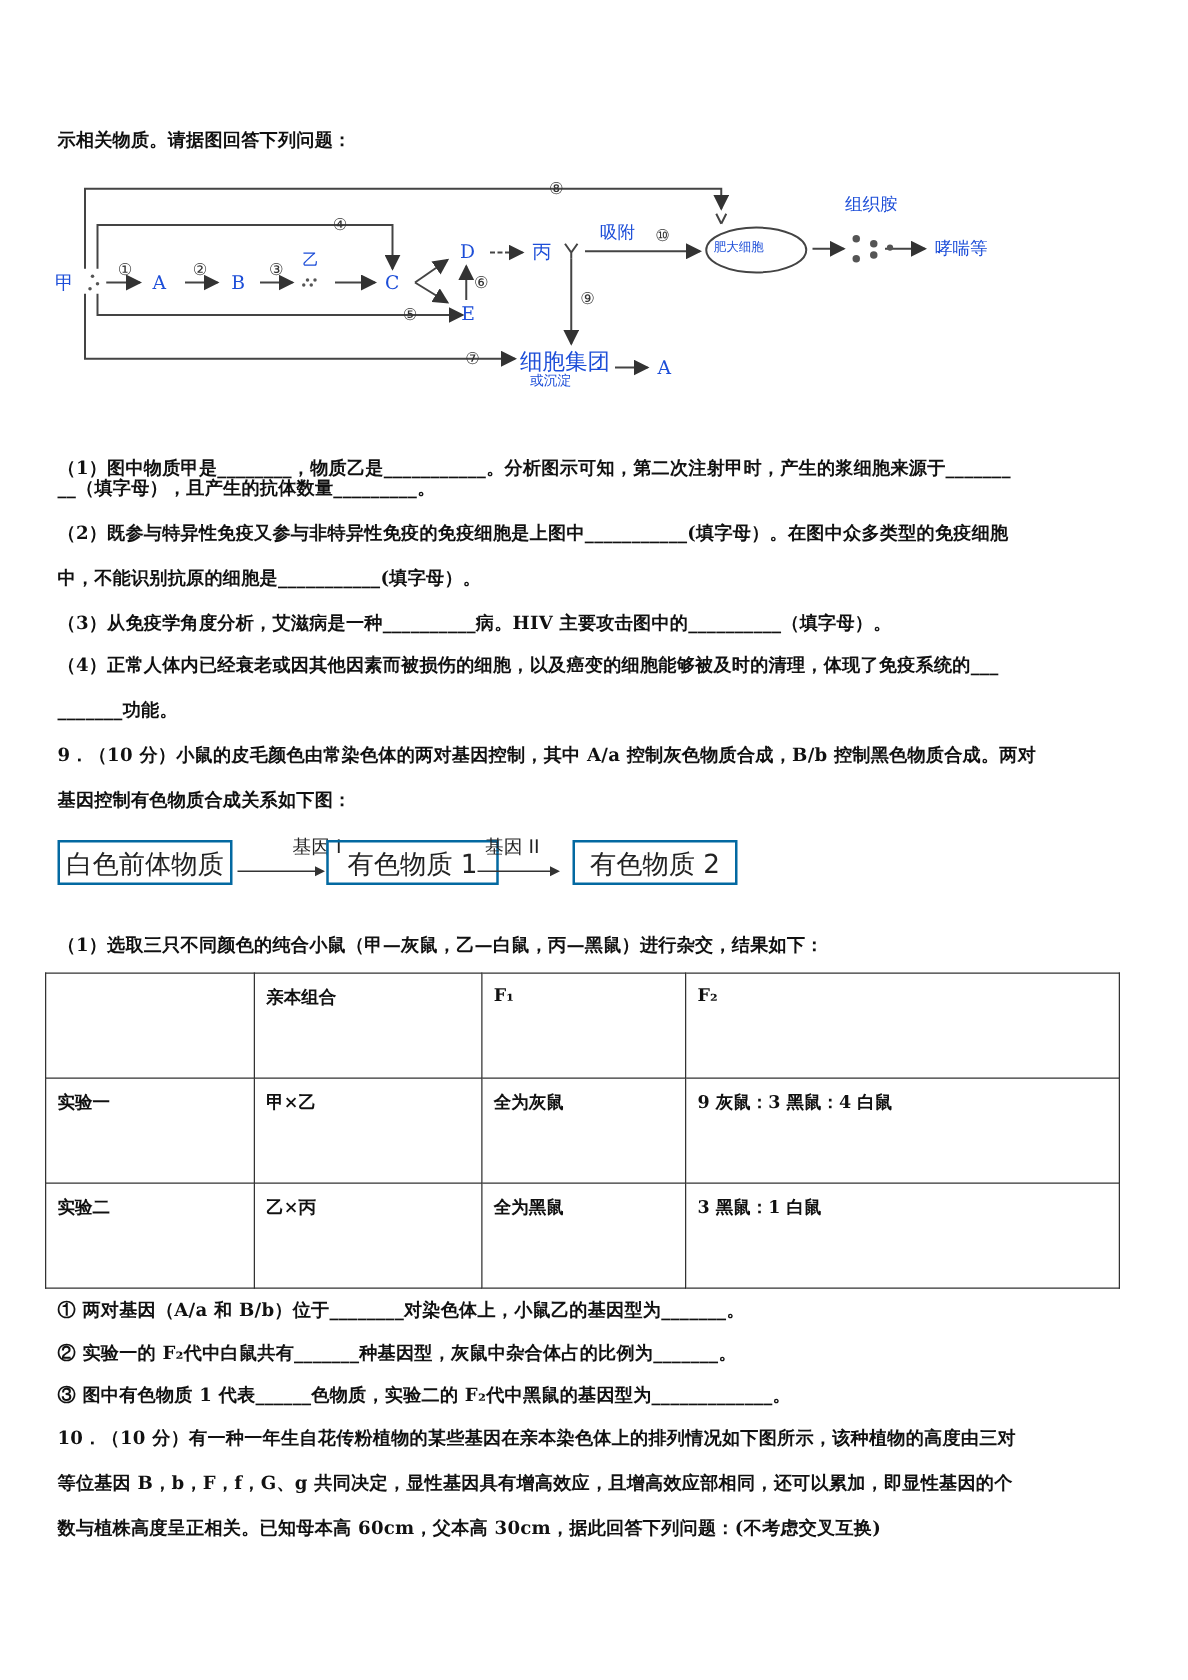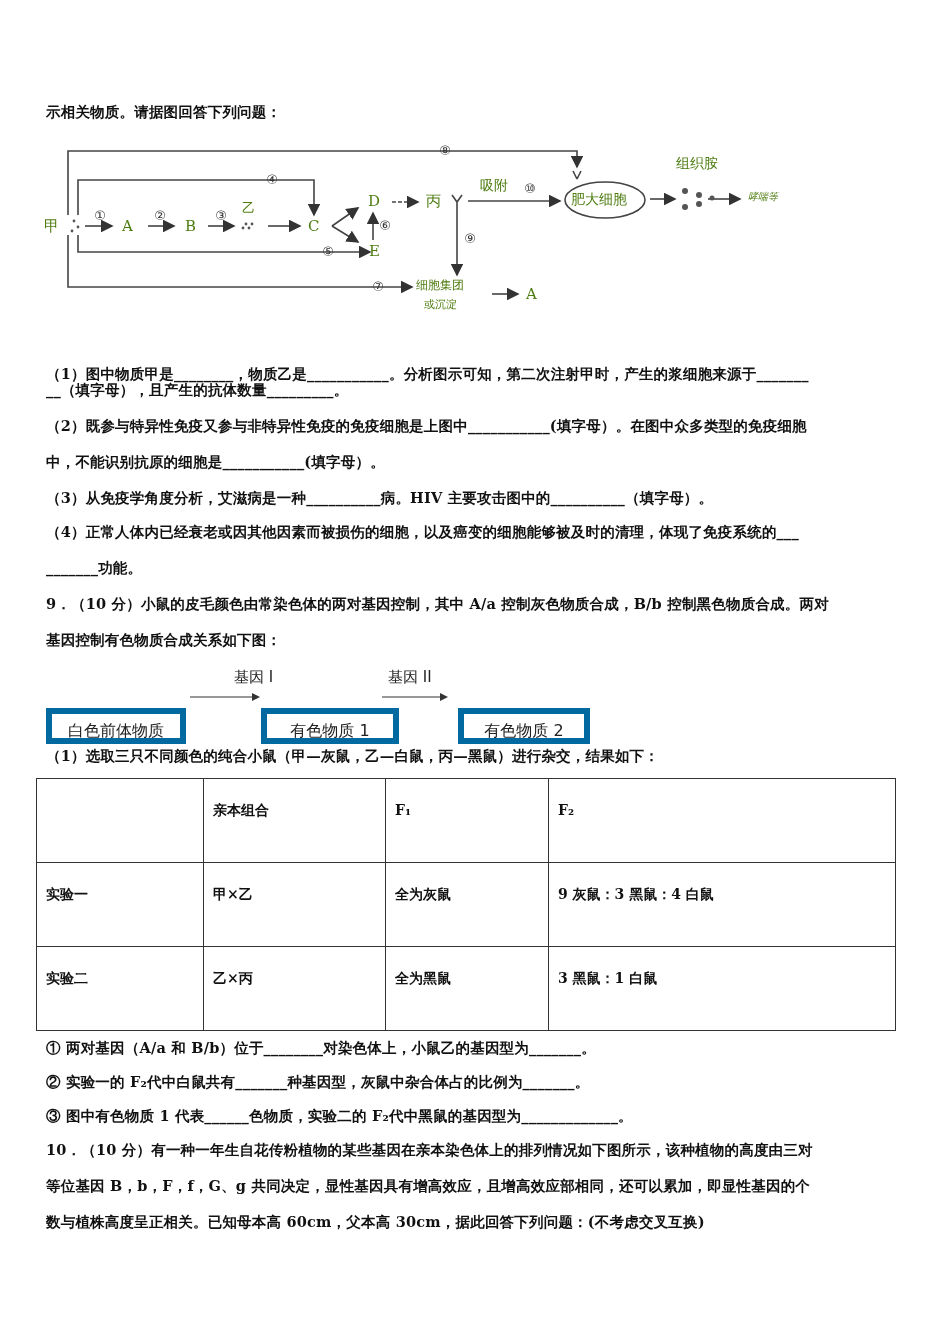--- a/index.html
+++ b/index.html
@@ -1,27 +1,27 @@
 <!DOCTYPE html>
 <html><head>
 <meta charset="utf-8">
 <style>
   html, body { margin: 0; padding: 0; background: #ffffff; }
   body { width: 950px; height: 1344px; position: relative; overflow: hidden;
          font-family: "DejaVu Serif", "Liberation Serif", serif; color: #111; }
   .line { position: absolute; left: 46px; font-size: 14.5px; font-weight: bold; white-space: nowrap; letter-spacing: 0.2px; }
   .diagram { position: absolute; left: 40px; top: 135px; width: 800px; height: 190px; }
   .diagram svg { position: absolute; left: 0; top: 0; }
-  .dlabel { position: absolute; font-family: "DejaVu Serif", serif; font-size: 15px; color: #4d7c0f; }
+  .dlabel { position: absolute; font-family: "DejaVu Serif", serif; font-size: 15px; color: #1d4ed8; }
   .flow { position: absolute; left: 46px; top: 672px; height: 40px; width: 560px; }
-  .fbox { position: absolute; top: 0; height: 36px; border: 6px solid #0369a1; box-sizing: border-box;
-          font-family: "DejaVu Sans", sans-serif; font-size: 16px; line-height: 34px; text-align: center; color: #222; font-weight: normal; margin-top: 36px; }
+  .fbox { position: absolute; top: 0; height: 36px; border: 2px solid #0369a1; box-sizing: border-box;
+          font-family: "DejaVu Sans", sans-serif; font-size: 21px; line-height: 34px; text-align: center; color: #222; font-weight: normal; }
   .flabel { position: absolute; top: -4px; font-family: "DejaVu Sans", sans-serif; font-size: 15px; color: #222; }
   table.exp { position: absolute; left: 36px; top: 778px; width: 860px; border-collapse: collapse; }
-  table.exp td { border: 1.5px solid #333; height: 84px; vertical-align: top; padding: 23px 9px; font-size: 14px; font-weight: bold; box-sizing: border-box; }
+  table.exp td { border: 1.5px solid #333; height: 84px; vertical-align: top; padding: 10px 9px; font-size: 14px; font-weight: bold; box-sizing: border-box; }
 </style>
 </head>
 <body>
 
 <div class="line" style="top:103px;">示相关物质。请据图回答下列问题：</div>
 
 <div class="diagram">
   <svg width="800" height="190" viewBox="0 0 800 190">
     <defs>
       <marker id="ah" markerWidth="8" markerHeight="8" refX="7" refY="4" orient="auto">
@@ -98,24 +98,24 @@
   </svg>
   <span class="dlabel" style="left:4px; top:82px;">甲</span>
   <span class="dlabel" style="left:82px; top:82px;">A</span>
   <span class="dlabel" style="left:145px; top:82px;">B</span>
   <span class="dlabel" style="left:202px; top:64px; font-size:13px;">乙</span>
   <span class="dlabel" style="left:268px; top:82px;">C</span>
   <span class="dlabel" style="left:328px; top:57px;">D</span>
   <span class="dlabel" style="left:329px; top:107px;">E</span>
   <span class="dlabel" style="left:386px; top:57px;">丙</span>
   <span class="dlabel" style="left:440px; top:42px; font-size:14px;">吸附</span>
-  <span class="dlabel" style="left:531px; top:56px; font-size:14px;">肥大细胞</span>
+  <span class="dlabel" style="left:531px; top:56px; font-size:10px;">肥大细胞</span>
   <span class="dlabel" style="left:636px; top:20px; font-size:14px;">组织胺</span>
-  <span class="dlabel" style="left:708px; top:55px; font-size:10px;font-style:italic;">哮喘等</span>
-  <span class="dlabel" style="left:376px; top:142px; font-size:12px;">细胞集团</span>
+  <span class="dlabel" style="left:708px; top:55px; font-size:14px;">哮喘等</span>
+  <span class="dlabel" style="left:376px; top:142px; font-size:18px;">细胞集团</span>
   <span class="dlabel" style="left:384px; top:162px; font-size:11px;">或沉淀</span>
   <span class="dlabel" style="left:486px; top:150px;">A</span>
 </div>
 
 <div class="line" style="top:365px;">（1）图中物质甲是________，物质乙是___________。分析图示可知，第二次注射甲时，产生的浆细胞来源于_______</div>
 <div class="line" style="top:381px;">__（填字母），且产生的抗体数量_________。</div>
 <div class="line" style="top:417px;">（2）既参与特异性免疫又参与非特异性免疫的免疫细胞是上图中___________(填字母）。在图中众多类型的免疫细胞</div>
 <div class="line" style="top:453px;">中，不能识别抗原的细胞是___________(填字母）。</div>
 <div class="line" style="top:489px;">（3）从免疫学角度分析，艾滋病是一种__________病。HIV 主要攻击图中的__________（填字母）。</div>
 <div class="line" style="top:523px;">（4）正常人体内已经衰老或因其他因素而被损伤的细胞，以及癌变的细胞能够被及时的清理，体现了免疫系统的___</div>

